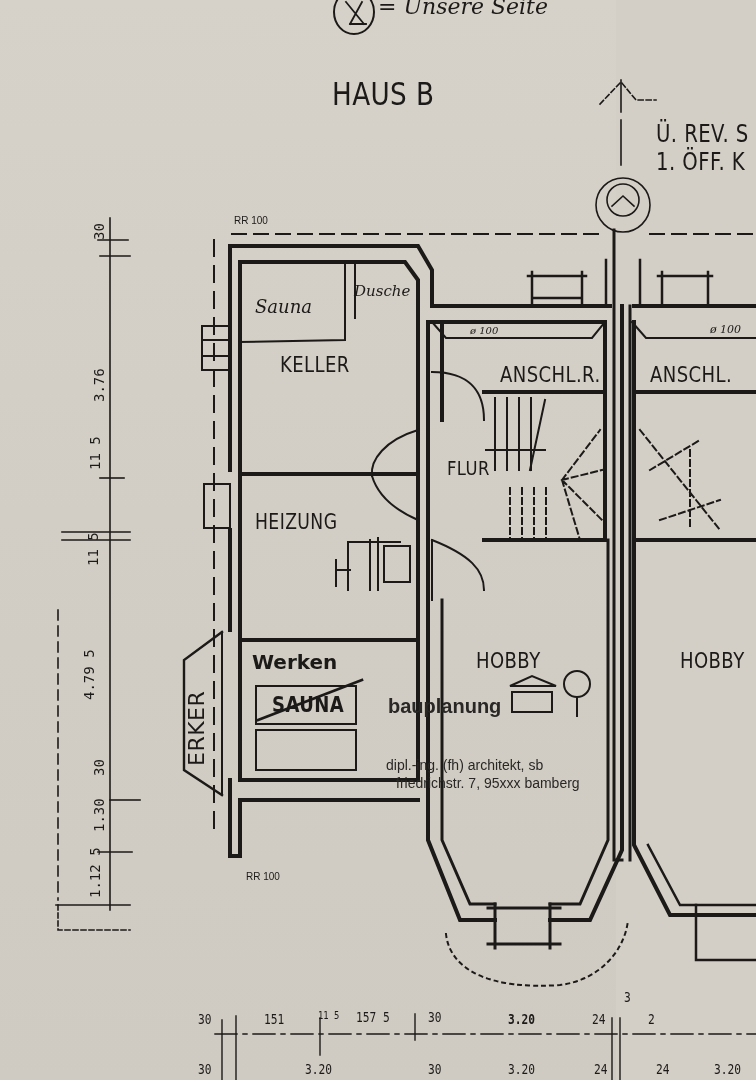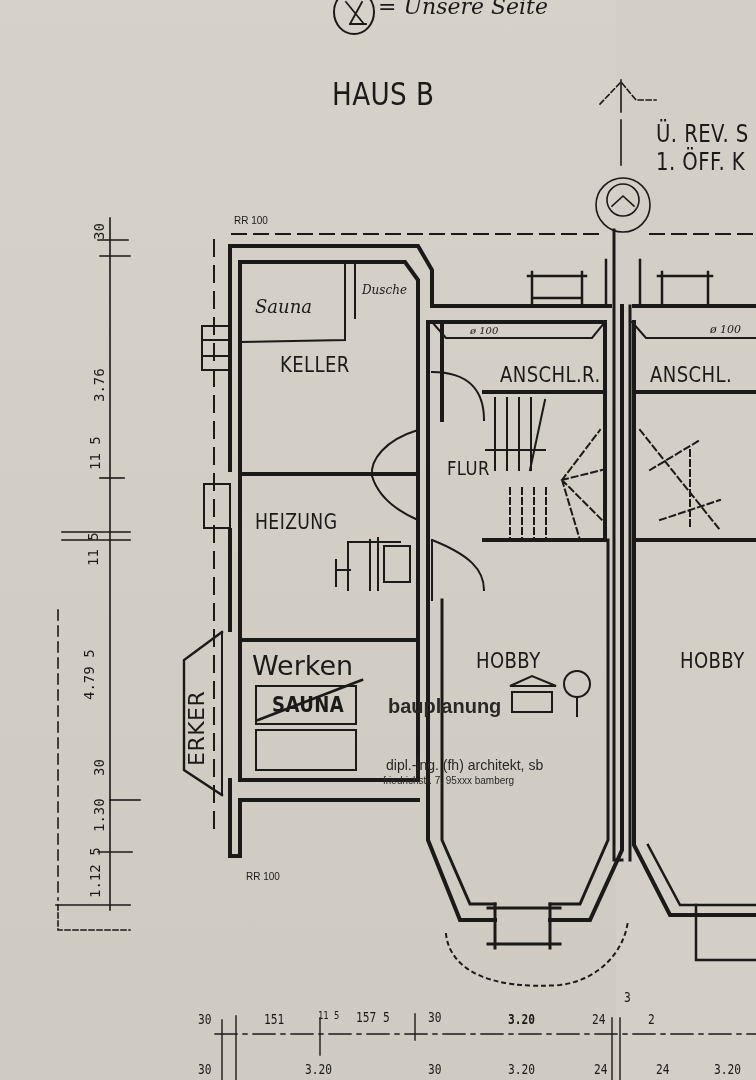--- a/index.html
+++ b/index.html
@@ -176,35 +176,35 @@
 <div class="lbl stencil" style="left:332px;top:78px;font-size:32px;">HAUS B</div>
 <div class="lbl stencil" style="left:656px;top:122px;font-size:24px;">Ü. REV. S</div>
 <div class="lbl stencil" style="left:656px;top:150px;font-size:24px;">1. ÖFF. K</div>
 
 <div class="lbl" style="left:234px;top:216px;font-size:10px;">RR 100</div>
 <div class="lbl" style="left:246px;top:872px;font-size:10px;">RR 100</div>
 <div class="lbl hand" style="left:470px;top:326px;font-size:10px;">ø 100</div>
 <div class="lbl hand" style="left:710px;top:324px;font-size:11px;">ø 100</div>
 
 <div class="lbl hand" style="left:255px;top:298px;font-size:18px;">Sauna</div>
-<div class="lbl hand" style="left:362px;top:284px;font-size:12px;">Dusche</div>
+<div class="lbl hand" style="left:354px;top:284px;font-size:15px;">Dusche</div>
 <div class="lbl stencil" style="left:280px;top:354px;font-size:22px;">KELLER</div>
 <div class="lbl stencil" style="left:255px;top:512px;font-size:21px;">HEIZUNG</div>
-<div class="lbl hand" style="left:252px;top:652px;font-size:27px;font-style:normal;font-family:'DejaVu Sans',sans-serif;font-weight:400;">Werken</div>
+<div class="lbl hand" style="left:252px;top:652px;font-size:20px;font-style:normal;font-family:'DejaVu Sans',sans-serif;font-weight:700;">Werken</div>
 <div class="lbl stencil" style="left:272px;top:694px;font-size:22px;font-weight:700;">SAUNA</div>
 <div class="lbl stencil vert" style="left:186px;top:766px;font-size:22px;">ERKER</div>
 <div class="lbl stencil" style="left:500px;top:364px;font-size:22px;">ANSCHL.R.</div>
 <div class="lbl stencil" style="left:650px;top:364px;font-size:22px;">ANSCHL.</div>
 <div class="lbl stencil" style="left:447px;top:458px;font-size:20px;">FLUR</div>
 <div class="lbl stencil" style="left:476px;top:650px;font-size:22px;">HOBBY</div>
 <div class="lbl stencil" style="left:680px;top:650px;font-size:22px;">HOBBY</div>
 
 <div class="lbl stamp" style="left:388px;top:696px;font-size:20px;font-weight:700;">bauplanung</div>
 <div class="lbl stamp" style="left:386px;top:758px;font-size:14px;">dipl.-ing. (fh) architekt, sb</div>
-<div class="lbl stamp" style="left:383px;top:776px;font-size:10px;">friedrichstr. 7, 95xxx bamberg</div>
+<div class="lbl stamp" style="left:396px;top:776px;font-size:14px;">friedrichstr. 7, 95xxx bamberg</div>
 
 <div class="lbl dim vert" style="left:92px;top:240px;">30</div>
 <div class="lbl dim vert" style="left:92px;top:402px;">3.76</div>
 <div class="lbl dim vert" style="left:88px;top:470px;">11 5</div>
 <div class="lbl dim vert" style="left:86px;top:566px;">11 5</div>
 <div class="lbl dim vert" style="left:82px;top:700px;">4.79 5</div>
 <div class="lbl dim vert" style="left:92px;top:776px;">30</div>
 <div class="lbl dim vert" style="left:92px;top:832px;">1.30</div>
 <div class="lbl dim vert" style="left:88px;top:898px;">1.12 5</div>
 

